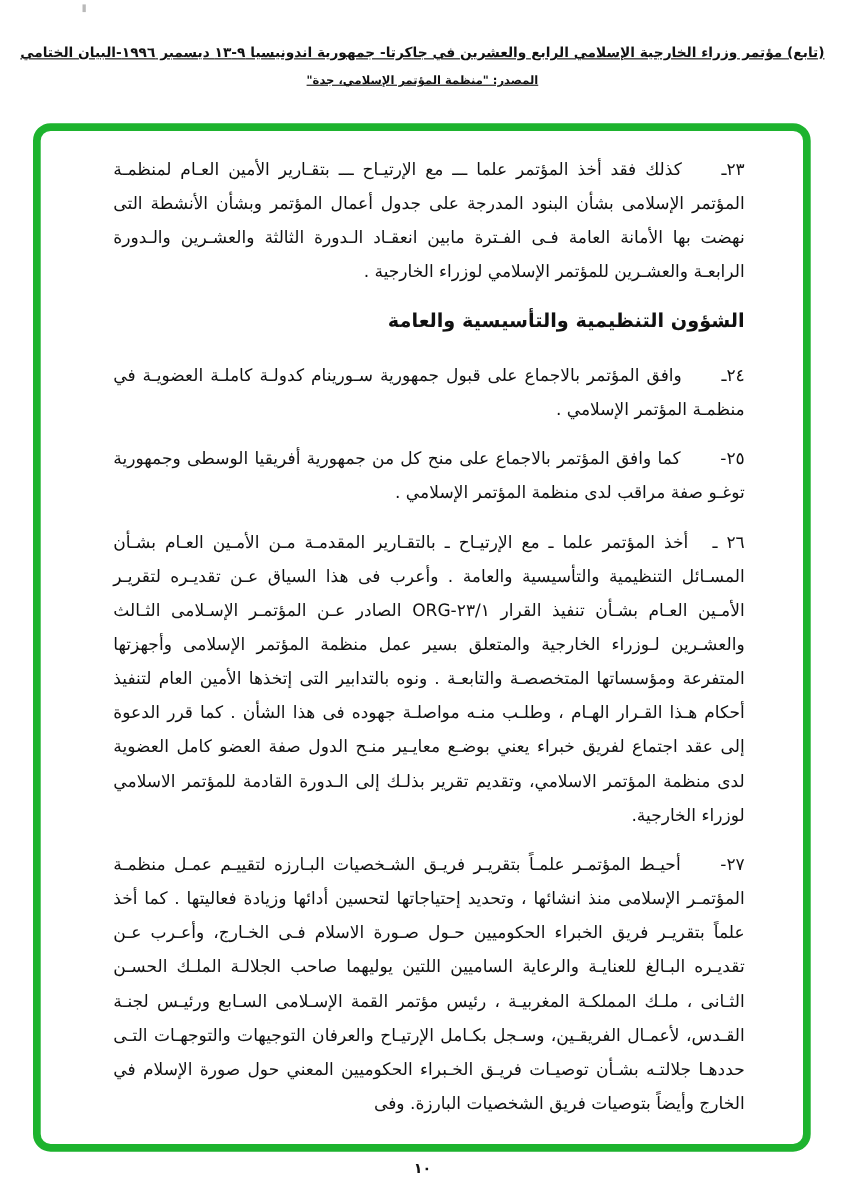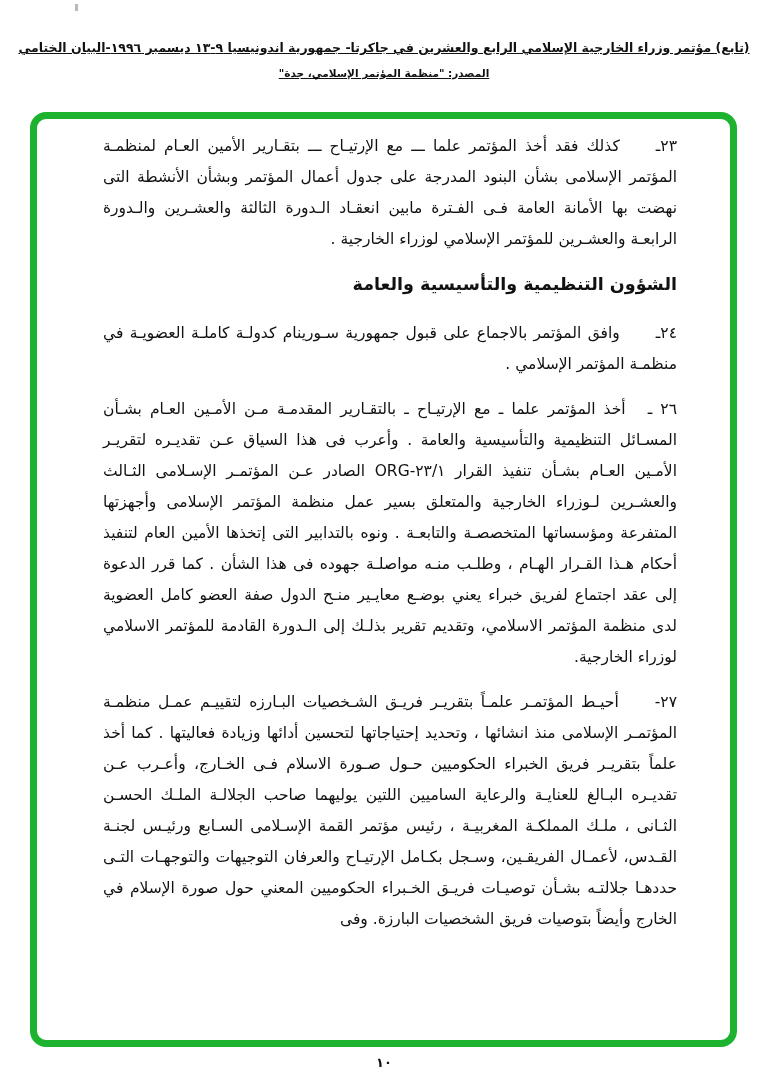--- a/index.html
+++ b/index.html
@@ -26,20 +26,21 @@
     background:#fff;
   }
   .content{
     direction:rtl;
     box-sizing:border-box;
     width:100%;height:100%;
     padding:12px 53px 0 66px;
     text-align:justify;
     font-size:15.5px;
     line-height:31px;
+    margin-top:8px;
   }
   .item{margin:0 0 14px 0;}
   .num{white-space:nowrap;}
   .gap{display:inline-block;width:36px;}
   .gap-sm{display:inline-block;width:22px;}
   .section-heading{
     font-size:17.5px;
     font-weight:bold;
     text-align:right;
     margin:8px 0 18px 0;
@@ -63,20 +64,21 @@
 
 <div class="green-box" style="border-color: rgb(29, 179, 46);">
   <div class="content">
 
     <p class="item"><span class="num">٢٣ـ</span><span class="gap"></span><span>كذلك فقد أخذ المؤتمر علما ـــ مع الإرتيـاح ـــ بتقـارير الأمين العـام لمنظمـة المؤتمر الإسلامى بشأن البنود المدرجة على جدول أعمال المؤتمر وبشأن الأنشطة التى نهضت بها  الأمانة العامة فـى الفـترة مابين انعقـاد الـدورة الثالثة والعشـرين والـدورة الرابعـة والعشـرين للمؤتمر الإسلامي لوزراء الخارجية .</span></p>
 
     <h2 class="section-heading">الشؤون التنظيمية والتأسيسية والعامة</h2>
 
     <p class="item"><span class="num">٢٤ـ</span><span class="gap"></span><span>وافق المؤتمر بالاجماع على قبول جمهورية سـورينام كدولـة كاملـة العضويـة في منظمـة المؤتمر الإسلامي .</span></p>
 
+    <p class="item"><span class="num">٢٥-</span><span class="gap"></span><span>كما وافق المؤتمر بالاجماع على منح كل من جمهورية أفريقيا الوسطى وجمهورية  توغـو صفة مراقب لدى منظمة المؤتمر الإسلامي .</span></p>
 
     <p class="item"><span class="num">٢٦ ـ</span><span class="gap-sm"></span><span>أخذ المؤتمر علما ـ مع الإرتيـاح ـ بالتقـارير المقدمـة مـن الأمـين العـام بشـأن المسـائل التنظيمية  والتأسيسية والعامة . وأعرب فى هذا السياق عـن تقديـره لتقريـر الأمـين العـام بشـأن تنفيذ القرار ‪ORG-٢٣/١‬ الصادر عـن المؤتمـر الإسـلامى الثـالث  والعشـرين لـوزراء الخارجية والمتعلق بسير عمل  منظمة المؤتمر الإسلامى وأجهزتها المتفرعة  ومؤسساتها المتخصصـة  والتابعـة . ونوه بالتدابير  التى إتخذها الأمين العام لتنفيذ أحكام هـذا  القـرار الهـام ، وطلـب منـه مواصلـة جهوده فى هذا الشأن . كما قرر الدعوة إلى عقد اجتماع لفريق خبراء يعني بوضـع معايـير منـح الدول صفة العضو كامل العضوية لدى منظمة المؤتمر الاسلامي، وتقديم تقرير بذلـك إلى الـدورة القادمة  للمؤتمر الاسلامي لوزراء الخارجية.</span></p>
 
     <p class="item"><span class="num">٢٧-</span><span class="gap"></span><span>أحيـط المؤتمـر علمـاً بتقريـر فريـق الشـخصيات البـارزه لتقييـم عمـل منظمـة المؤتمـر الإسلامى منذ انشائها ، وتحديد إحتياجاتها لتحسين أدائها وزيادة فعاليتها . كما أخذ علماً بتقريـر فريق الخبراء الحكوميين حـول صـورة الاسلام فـى الخـارج، وأعـرب عـن تقديـره البـالغ للعنايـة والرعاية الساميين اللتين يوليهما صاحب الجلالـة الملـك الحسـن الثـانى ، ملـك المملكـة المغربيـة ، رئيس مؤتمر القمة الإسـلامى السـابع ورئيـس لجنـة القـدس، لأعمـال الفريقـين، وسـجل بكـامل الإرتيـاح والعرفان التوجيهات والتوجهـات التـى حددهـا جلالتـه بشـأن توصيـات فريـق الخـبراء الحكوميين المعني حول صورة الإسلام في الخارج وأيضاً بتوصيات فريق الشخصيات البارزة.  وفى</span></p>
 
   </div>
 </div>
 
 <div class="page-number">١٠</div>
 

